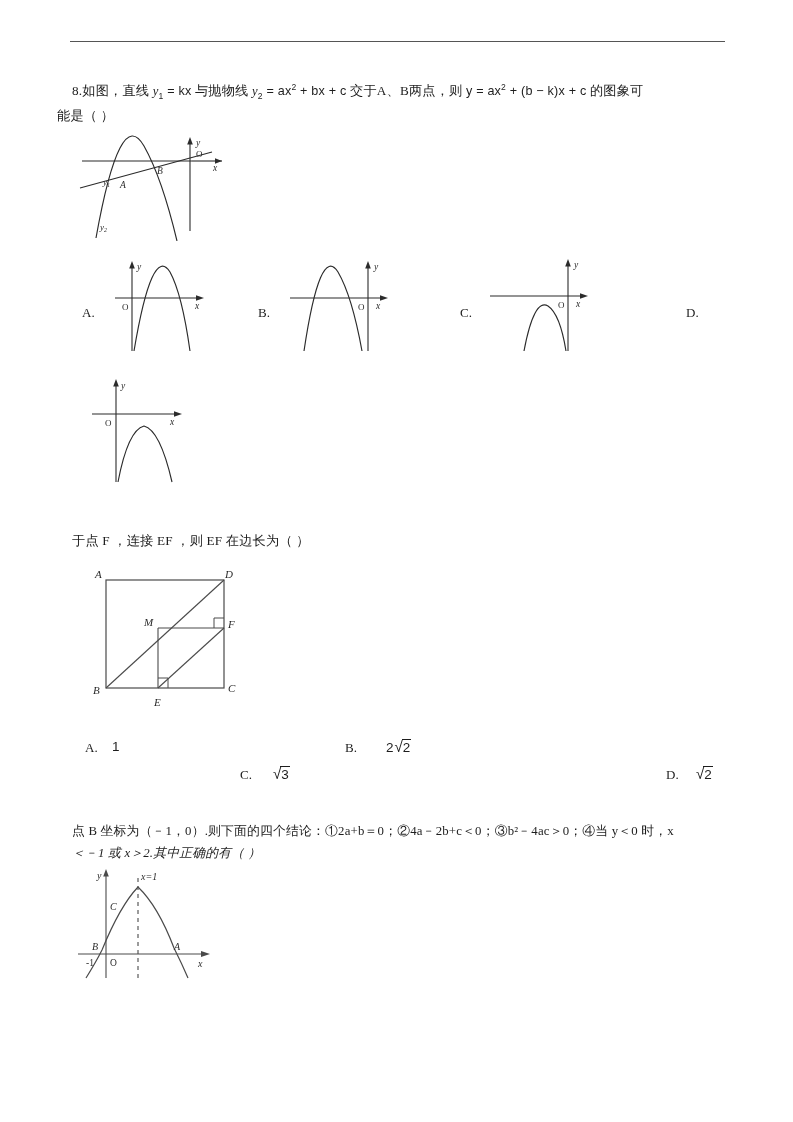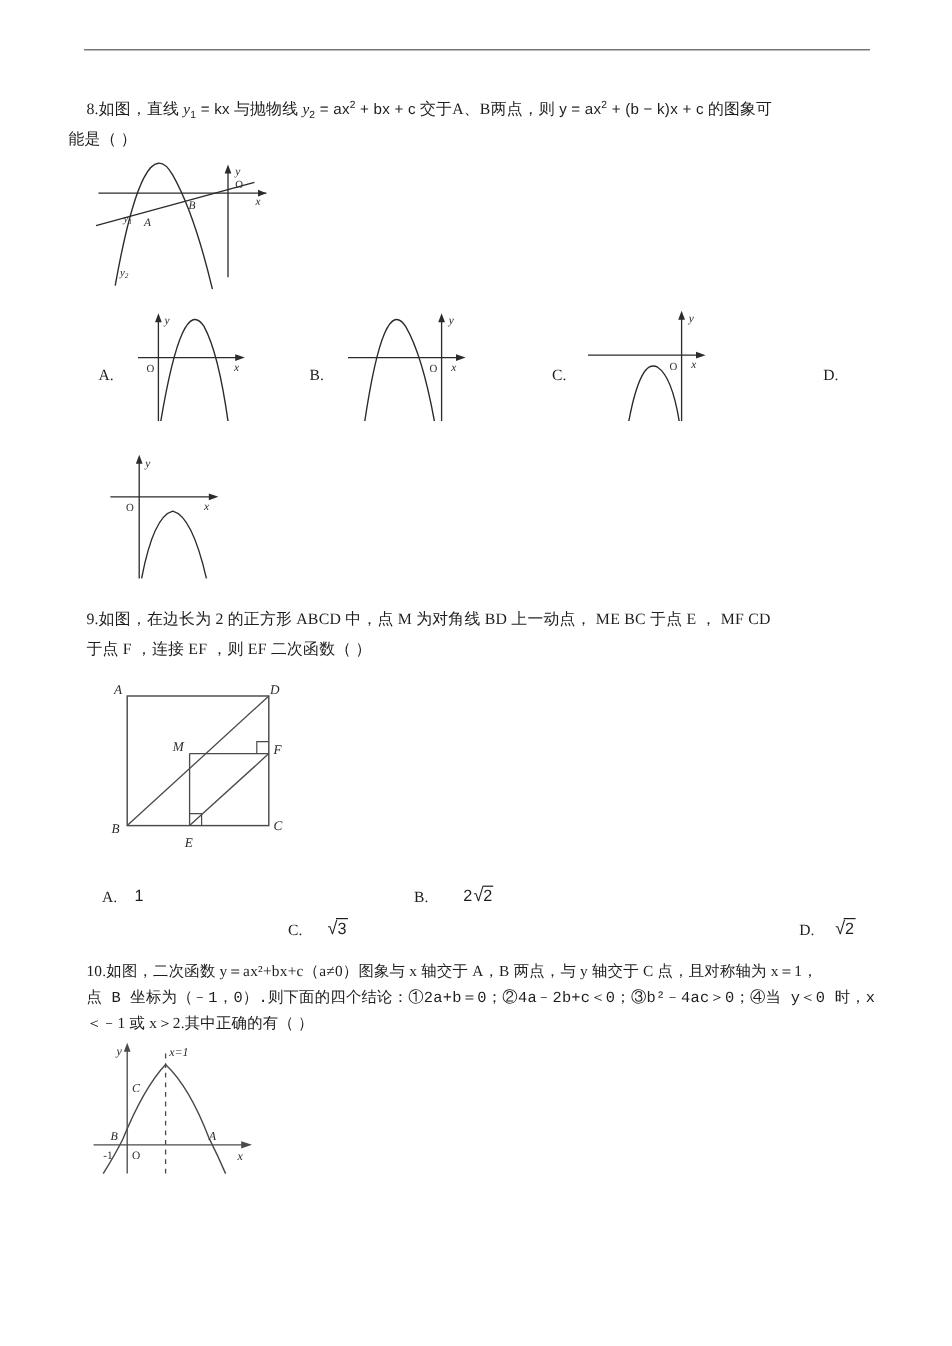--- a/index.html
+++ b/index.html
@@ -179,22 +179,21 @@
       <polygon points="94,38 86,35.2 86,40.8" fill="#2b2b2b"></polygon>
       <line x1="28" y1="106" x2="28" y2="8" stroke="#2b2b2b" stroke-width="1.1"></line>
       <polygon points="28,3 25.2,10.5 30.8,10.5" fill="#2b2b2b"></polygon>
       <path d="M 30,106 Q 40,54 56,50 Q 72,54 84,106" fill="none" stroke="#2b2b2b" stroke-width="1.15"></path>
       <text class="up" x="17" y="50" font-size="9">O</text>
       <text x="82" y="49" font-size="9.5">x</text>
       <text x="33" y="13" font-size="9.5">y</text>
     </svg>
   </div>
 
-  <div class="qtext" style="left:72px; top:503px;">9.如图，在边长为 2 的正方形 ABCD 中，点 M 为对角线 BD 上一动点， ME   BC 于点 E ， MF   CD</div>
-  <div class="qtext" style="left:72px; top:528px;">于点 F ，连接 EF ，则 EF 二次函数（           ）</div>
+  <div class="qtext" style="left:72px; top:528px;">于点 F ，连接 EF ，则 EF 在边长为（           ）</div>
 
   <div class="fig" style="left:92px; top:566px;">
     <svg width="175" height="150" viewBox="0 0 175 150">
 
       <rect x="14" y="14" width="118" height="108" fill="none" stroke="#4a4a4a" stroke-width="1.2"></rect>
 
       <line x1="14" y1="122" x2="132" y2="14" stroke="#4a4a4a" stroke-width="1.1"></line>
 
       <line x1="66" y1="62" x2="132" y2="62" stroke="#4a4a4a" stroke-width="1.1"></line>
 
@@ -227,23 +226,22 @@
   <div class="opt-letter" style="left:240px; top:767px;">C.</div>
   <div class="opt-val" style="left:272px; top:765px;">
     <span class="sqrt-wrap"><span class="radic">√</span><span class="radicand">3</span></span>
   </div>
 
   <div class="opt-letter" style="left:666px; top:767px;">D.</div>
   <div class="opt-val" style="left:695px; top:765px;">
     <span class="sqrt-wrap"><span class="radic">√</span><span class="radicand">2</span></span>
   </div>
 
-  <div class="qtext" style="left:72px; top:797px; font-size:12.8px;">10.如图，二次函数 y＝ax²+bx+c（a≠0）图象与 x 轴交于 A，B 两点，与 y 轴交于 C 点，且对称轴为 x＝1，</div>
-  <div class="qtext" style="left:72px; top:819px; font-size:12.8px;font-family:Liberation Mono, monospace;">点 B 坐标为（﹣1，0）.则下面的四个结论：①2a+b＝0；②4a﹣2b+c＜0；③b²﹣4ac＞0；④当 y＜0 时，x</div>
-  <div class="qtext" style="left:72px; top:841px; font-size:12.8px;">＜﹣1 或 x＞2.其中正确的有（      ）</div>
+  <div class="qtext" style="left:72px; top:819px; font-size:12.8px;">点 B 坐标为（﹣1，0）.则下面的四个结论：①2a+b＝0；②4a﹣2b+c＜0；③b²﹣4ac＞0；④当 y＜0 时，x</div>
+  <div class="qtext" style="left:72px; top:841px; font-size:12.8px;font-style:italic;">＜﹣1 或 x＞2.其中正确的有（      ）</div>
 
   <div class="fig" style="left:72px; top:866px;">
     <svg width="160" height="118" viewBox="0 0 160 118">
 
       <line x1="6" y1="88" x2="130" y2="88" stroke="#4a4a4a" stroke-width="1.1"></line>
       <polygon points="138,88 129,85 129,91" fill="#4a4a4a"></polygon>
 
       <line x1="34" y1="112" x2="34" y2="8" stroke="#4a4a4a" stroke-width="1.1"></line>
       <polygon points="34,3 31.2,10.5 36.8,10.5" fill="#4a4a4a"></polygon>
 

